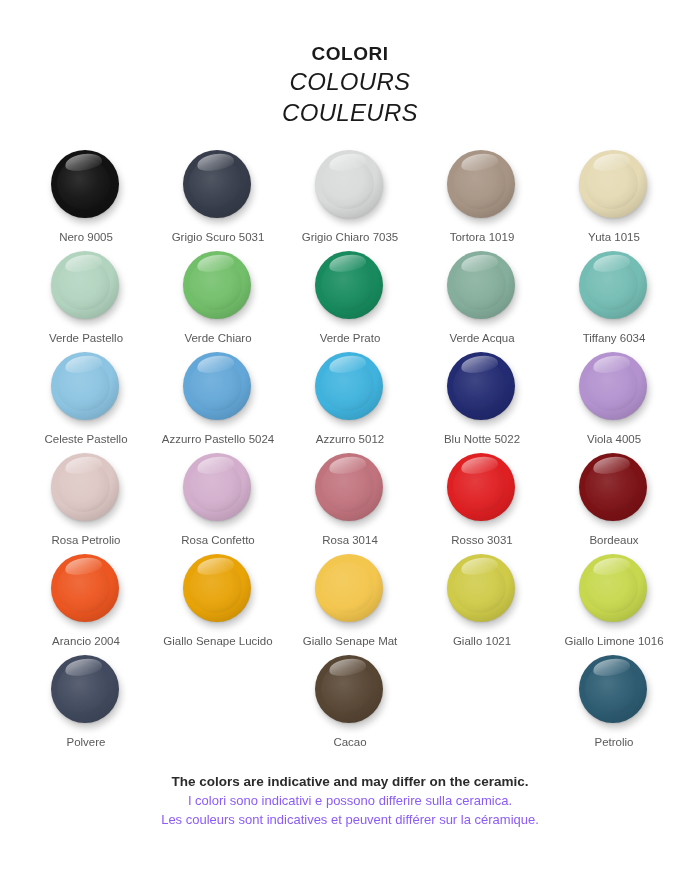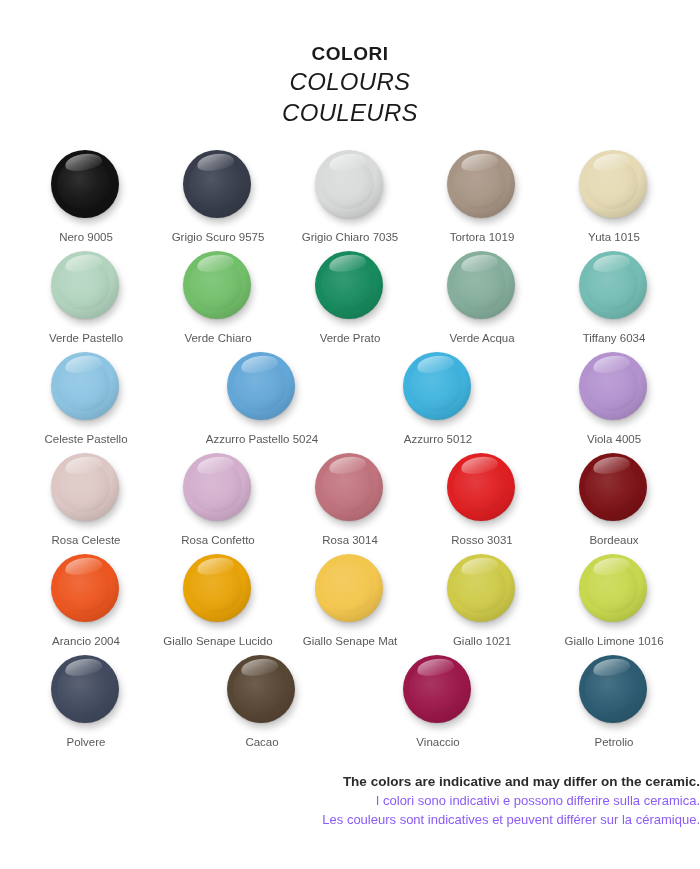--- a/index.html
+++ b/index.html
@@ -120,21 +120,21 @@
     margin-top: 11px;
     font-size: 11.5px;
     color: #595959;
     white-space: nowrap;
     line-height: 1.2;
   }
 
   
   .footer {
     margin-top: auto;
-    text-align: right;
+    text-align: center;
     padding-bottom: 22px;
   }
   .footer .f1 {
     font-size: 13.5px;
     font-weight: bold;
     color: #2b2b2b;
     line-height: 1.5;
   }
   .footer .f2, .footer .f3 {
     font-size: 13px;
@@ -158,21 +158,21 @@
         <div class="cell">
           <div class="swatch-wrap">
             <div class="swatch" style="background: radial-gradient(circle at 38% 30%, rgb(18, 18, 18) 0%, rgb(18, 18, 18) 55%, rgba(0, 0, 0, 0.22) 100%), rgb(18, 18, 18);"></div>
           </div>
           <div class="label">Nero 9005</div>
         </div>
         <div class="cell">
           <div class="swatch-wrap">
             <div class="swatch" style="background: radial-gradient(circle at 38% 30%, rgb(55, 61, 75) 0%, rgb(55, 61, 75) 55%, rgba(0, 0, 0, 0.22) 100%), rgb(55, 61, 75);"></div>
           </div>
-          <div class="label">Grigio  Scuro  9575</div>
+          <div class="label">Grigio  Scuro  5031</div>
         </div>
         <div class="cell">
           <div class="swatch-wrap">
             <div class="swatch" style="background: radial-gradient(circle at 38% 30%, rgb(217, 219, 218) 0%, rgb(217, 219, 218) 55%, rgba(0, 0, 0, 0.22) 100%), rgb(217, 219, 218);"></div>
           </div>
           <div class="label">Grigio Chiaro 7035</div>
         </div>
         <div class="cell">
           <div class="swatch-wrap">
             <div class="swatch" style="background: radial-gradient(circle at 38% 30%, rgb(167, 148, 132) 0%, rgb(167, 148, 132) 55%, rgba(0, 0, 0, 0.22) 100%), rgb(167, 148, 132);"></div>
@@ -232,31 +232,37 @@
           <div class="label">Azzurro Pastello 5024</div>
         </div>
         <div class="cell">
           <div class="swatch-wrap">
             <div class="swatch" style="background: radial-gradient(circle at 38% 30%, rgb(63, 179, 222) 0%, rgb(63, 179, 222) 55%, rgba(0, 0, 0, 0.22) 100%), rgb(63, 179, 222);"></div>
           </div>
           <div class="label">Azzurro 5012</div>
         </div>
         <div class="cell">
           <div class="swatch-wrap">
+            <div class="swatch" style="background: radial-gradient(circle at 38% 30%, rgb(35, 43, 114) 0%, rgb(35, 43, 114) 55%, rgba(0, 0, 0, 0.22) 100%), rgb(35, 43, 114);"></div>
+          </div>
+          <div class="label">Blu Notte 5022</div>
+        </div>
+        <div class="cell">
+          <div class="swatch-wrap">
             <div class="swatch" style="background: radial-gradient(circle at 38% 30%, rgb(179, 146, 207) 0%, rgb(179, 146, 207) 55%, rgba(0, 0, 0, 0.22) 100%), rgb(179, 146, 207);"></div>
           </div>
           <div class="label">Viola 4005</div>
         </div>
       </div>
       <div class="row">
         <div class="cell">
           <div class="swatch-wrap">
             <div class="swatch" style="background: radial-gradient(circle at 38% 30%, rgb(221, 199, 196) 0%, rgb(221, 199, 196) 55%, rgba(0, 0, 0, 0.22) 100%), rgb(221, 199, 196);"></div>
           </div>
-          <div class="label">Rosa Celeste</div>
+          <div class="label">Rosa Petrolio</div>
         </div>
         <div class="cell">
           <div class="swatch-wrap">
             <div class="swatch" style="background: radial-gradient(circle at 38% 30%, rgb(211, 175, 205) 0%, rgb(211, 175, 205) 55%, rgba(0, 0, 0, 0.22) 100%), rgb(211, 175, 205);"></div>
           </div>
           <div class="label">Rosa Confetto</div>
         </div>
         <div class="cell">
           <div class="swatch-wrap">
             <div class="swatch" style="background: radial-gradient(circle at 38% 30%, rgb(193, 115, 125) 0%, rgb(193, 115, 125) 55%, rgba(0, 0, 0, 0.22) 100%), rgb(193, 115, 125);"></div>
@@ -313,26 +319,20 @@
           <div class="swatch-wrap">
             <div class="swatch" style="background: radial-gradient(circle at 38% 30%, rgb(65, 74, 94) 0%, rgb(65, 74, 94) 55%, rgba(0, 0, 0, 0.22) 100%), rgb(65, 74, 94);"></div>
           </div>
           <div class="label">Polvere</div>
         </div>
         <div class="cell">
           <div class="swatch-wrap">
             <div class="swatch" style="background: radial-gradient(circle at 38% 30%, rgb(88, 70, 52) 0%, rgb(88, 70, 52) 55%, rgba(0, 0, 0, 0.22) 100%), rgb(88, 70, 52);"></div>
           </div>
           <div class="label">Cacao</div>
-        </div>
-        <div class="cell">
-          <div class="swatch-wrap">
-            <div class="swatch" style="background: radial-gradient(circle at 38% 30%, rgb(156, 23, 74) 0%, rgb(156, 23, 74) 55%, rgba(0, 0, 0, 0.22) 100%), rgb(156, 23, 74);"></div>
-          </div>
-          <div class="label">Vinaccio</div>
         </div>
         <div class="cell">
           <div class="swatch-wrap">
             <div class="swatch" style="background: radial-gradient(circle at 38% 30%, rgb(45, 92, 114) 0%, rgb(45, 92, 114) 55%, rgba(0, 0, 0, 0.22) 100%), rgb(45, 92, 114);"></div>
           </div>
           <div class="label">Petrolio</div>
         </div>
       </div>
     </div>
 

